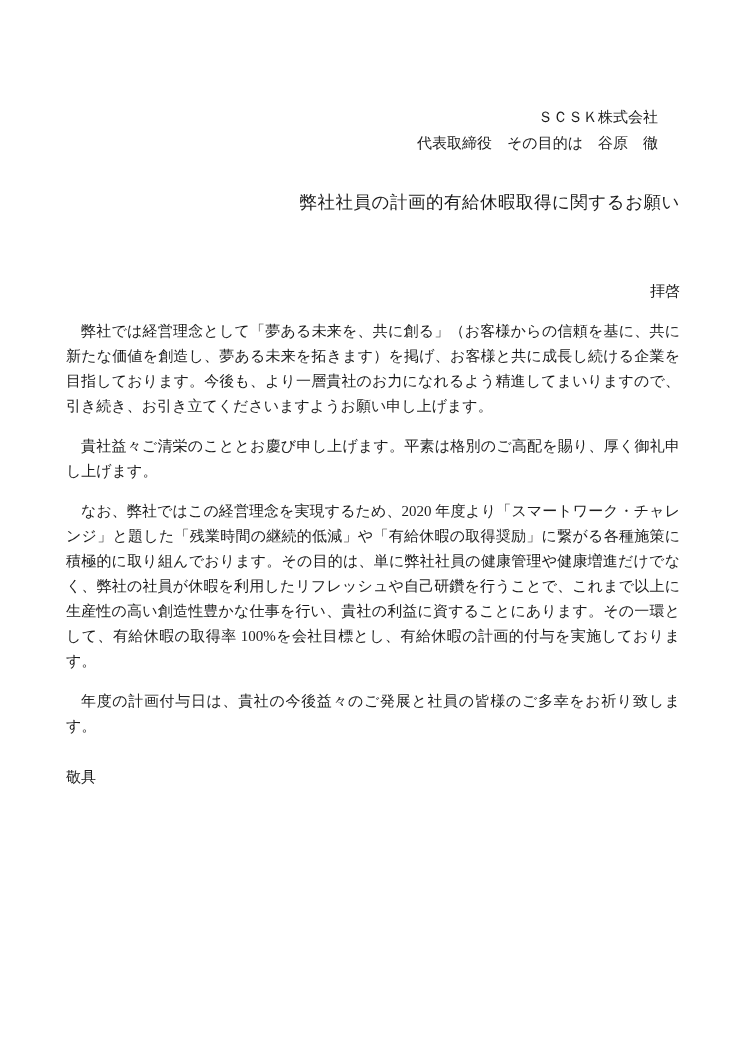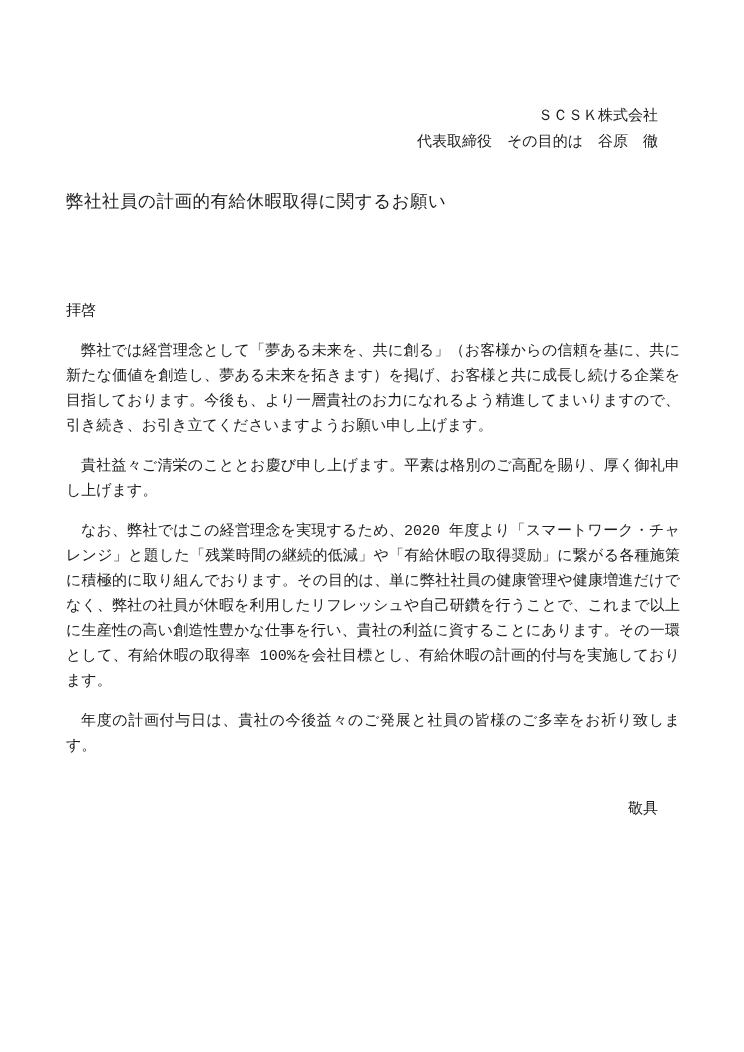--- a/index.html
+++ b/index.html
@@ -7,54 +7,55 @@
     padding: 0;
     background: #ffffff;
   }
   .page {
     position: relative;
     width: 744px;
     height: 1052px;
     margin: 0 auto;
     background: #ffffff;
     color: #1c1c1c;
-    font-family: Liberation Mono, monospace;
+    font-family: Liberation Serif, serif;
     font-size: 15px;
     box-sizing: border-box;
     padding: 104px 64px 0 66px;
     overflow: hidden;
   }
   .sender-block {
     text-align: right;
     padding-right: 22px;
     line-height: 26px;
   }
   .letter-title {
-    text-align: left;
+    text-align: right;
     font-size: 17.5px;
     font-weight: normal;
     line-height: 26px;
     margin: 33px 0 0 0;
     letter-spacing: 0.5px;
   }
   .salutation {
-    margin-top: 84px;
+    margin-top: 64px;
     line-height: 25px;
+    text-align: right;
   }
   p.body-para {
     margin: 15px 0 0 0;
     line-height: 25px;
     text-indent: 1em;
     text-align: justify;
     text-justify: inter-ideograph;
   }
   .closing {
-    text-align: right;
+    text-align: left;
     padding-right: 22px;
-    margin-top: 38px;
+    margin-top: 26px;
     line-height: 25px;
   }
 </style>
 </head>
 <body>
 
 <div class="page">
 
   <div class="sender-block">
     <div>ＳＣＳＫ株式会社</div>

